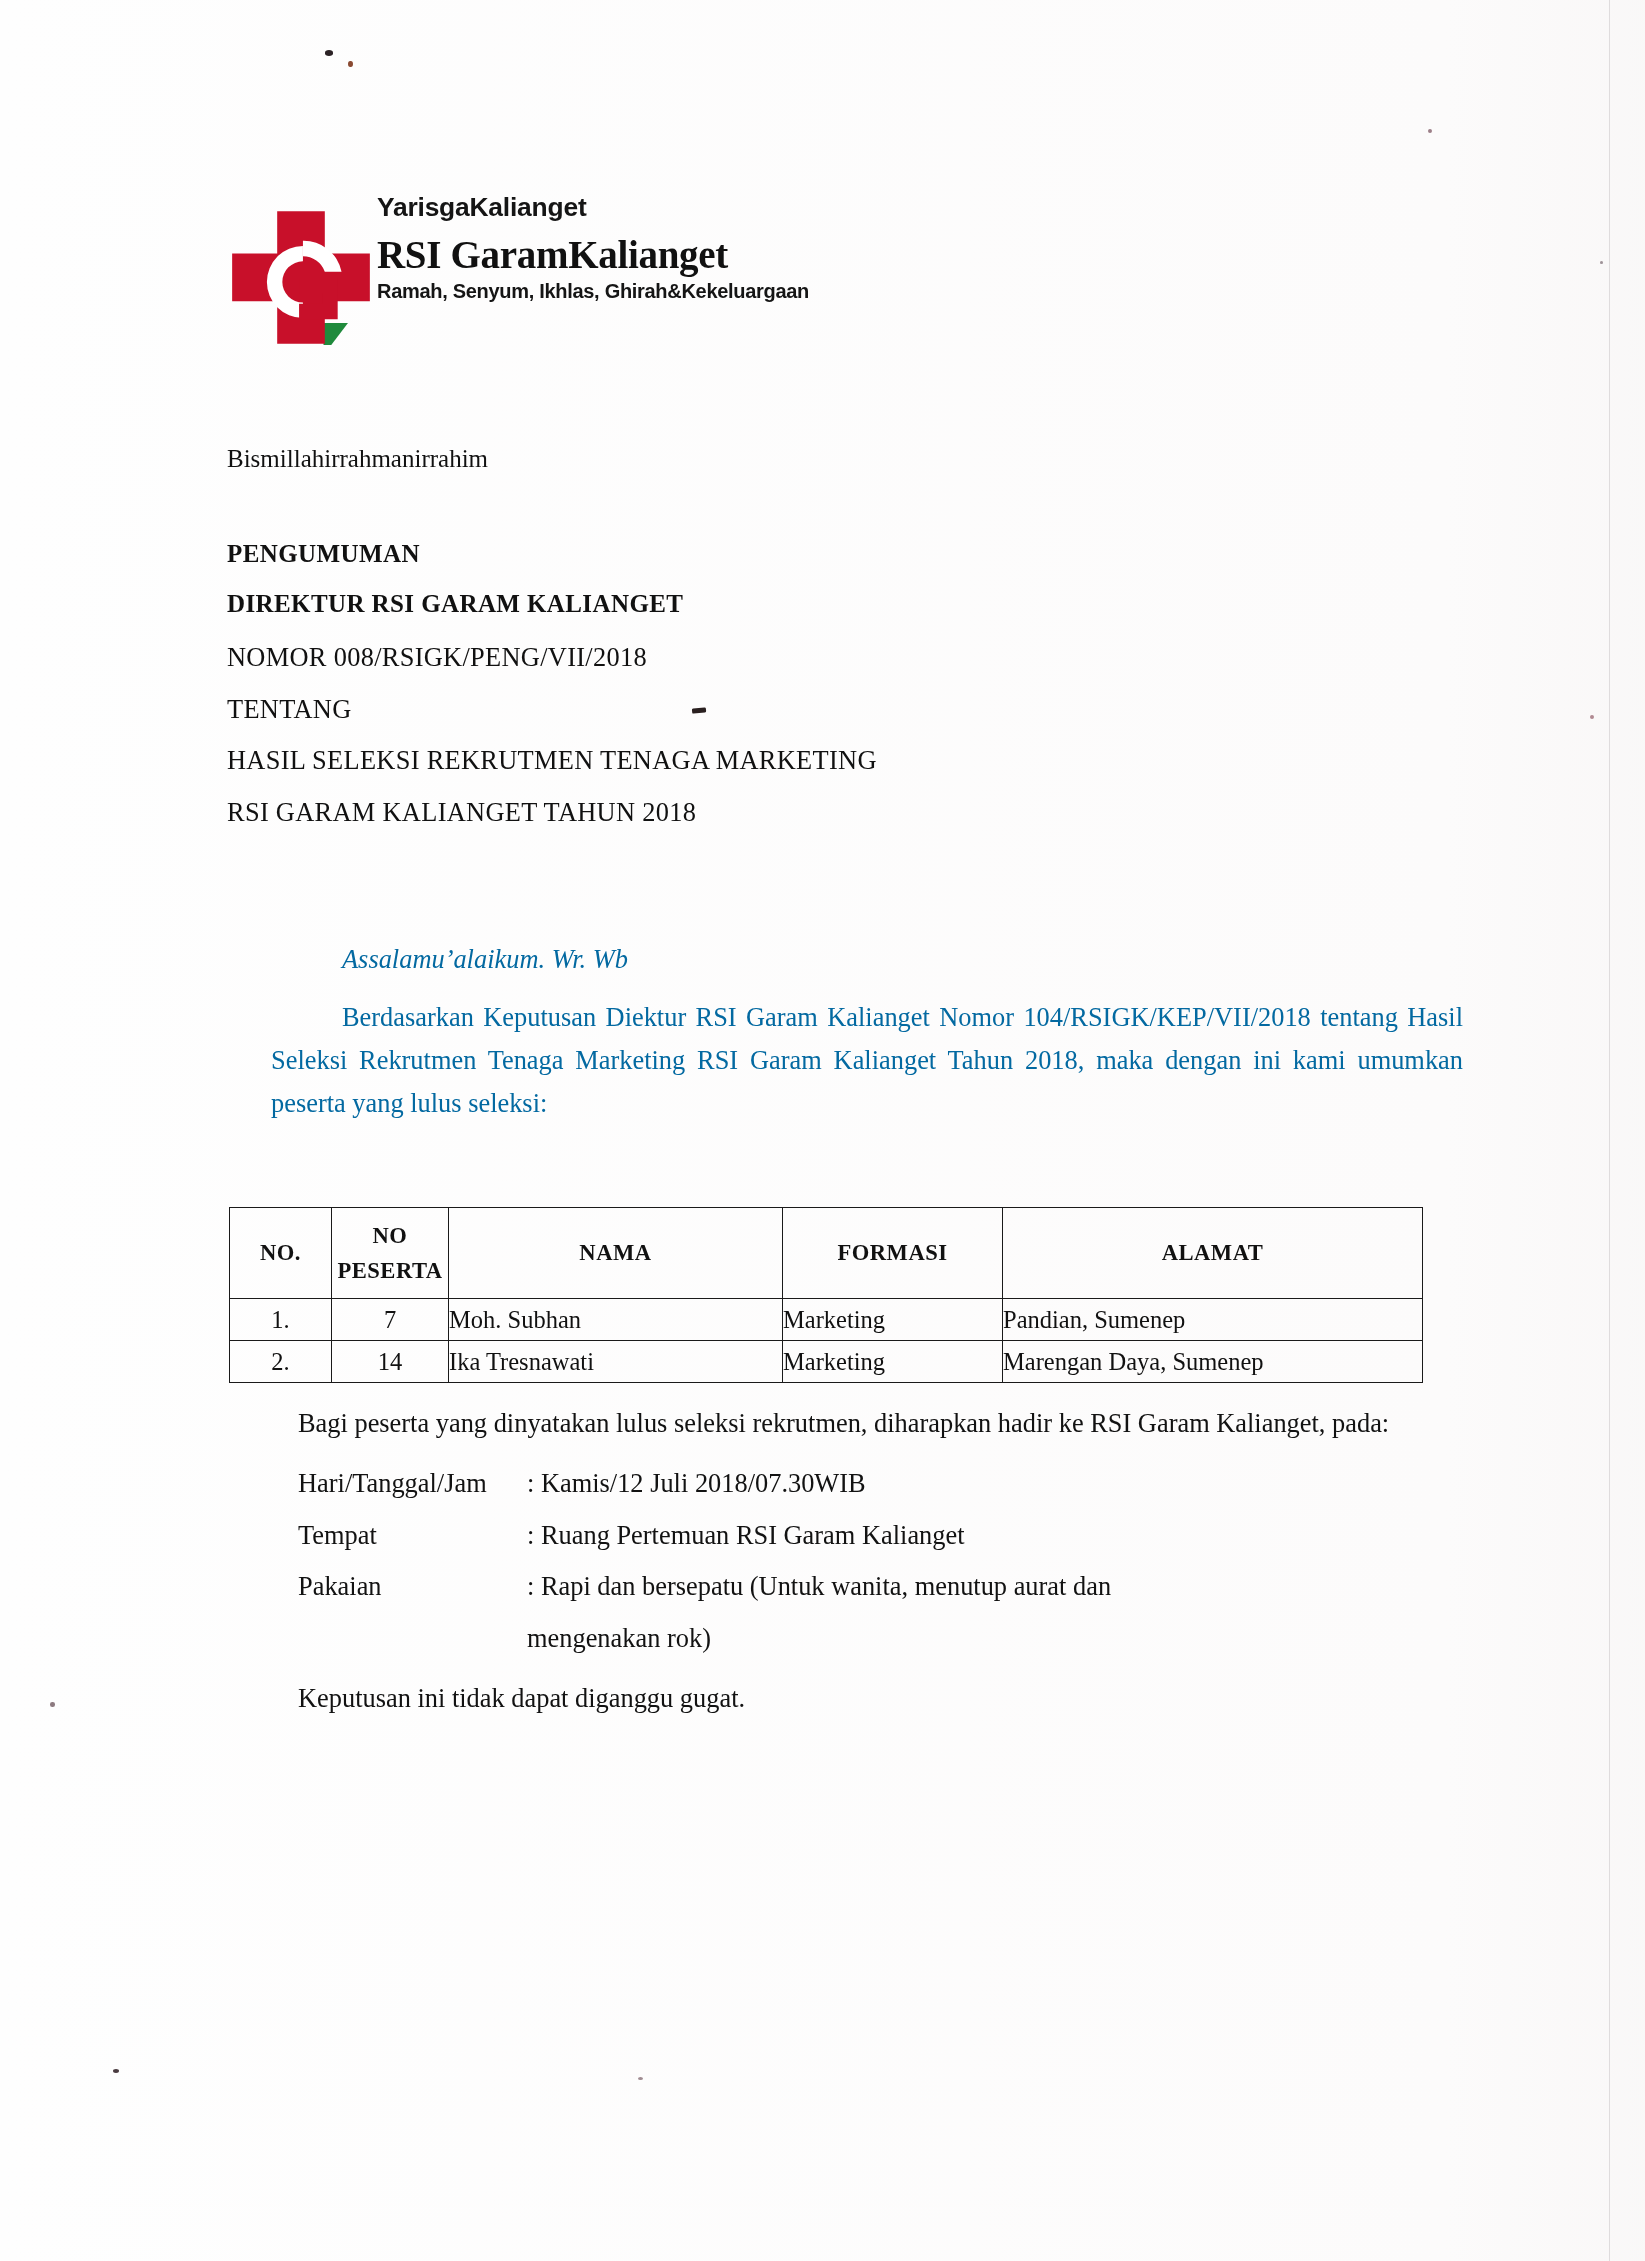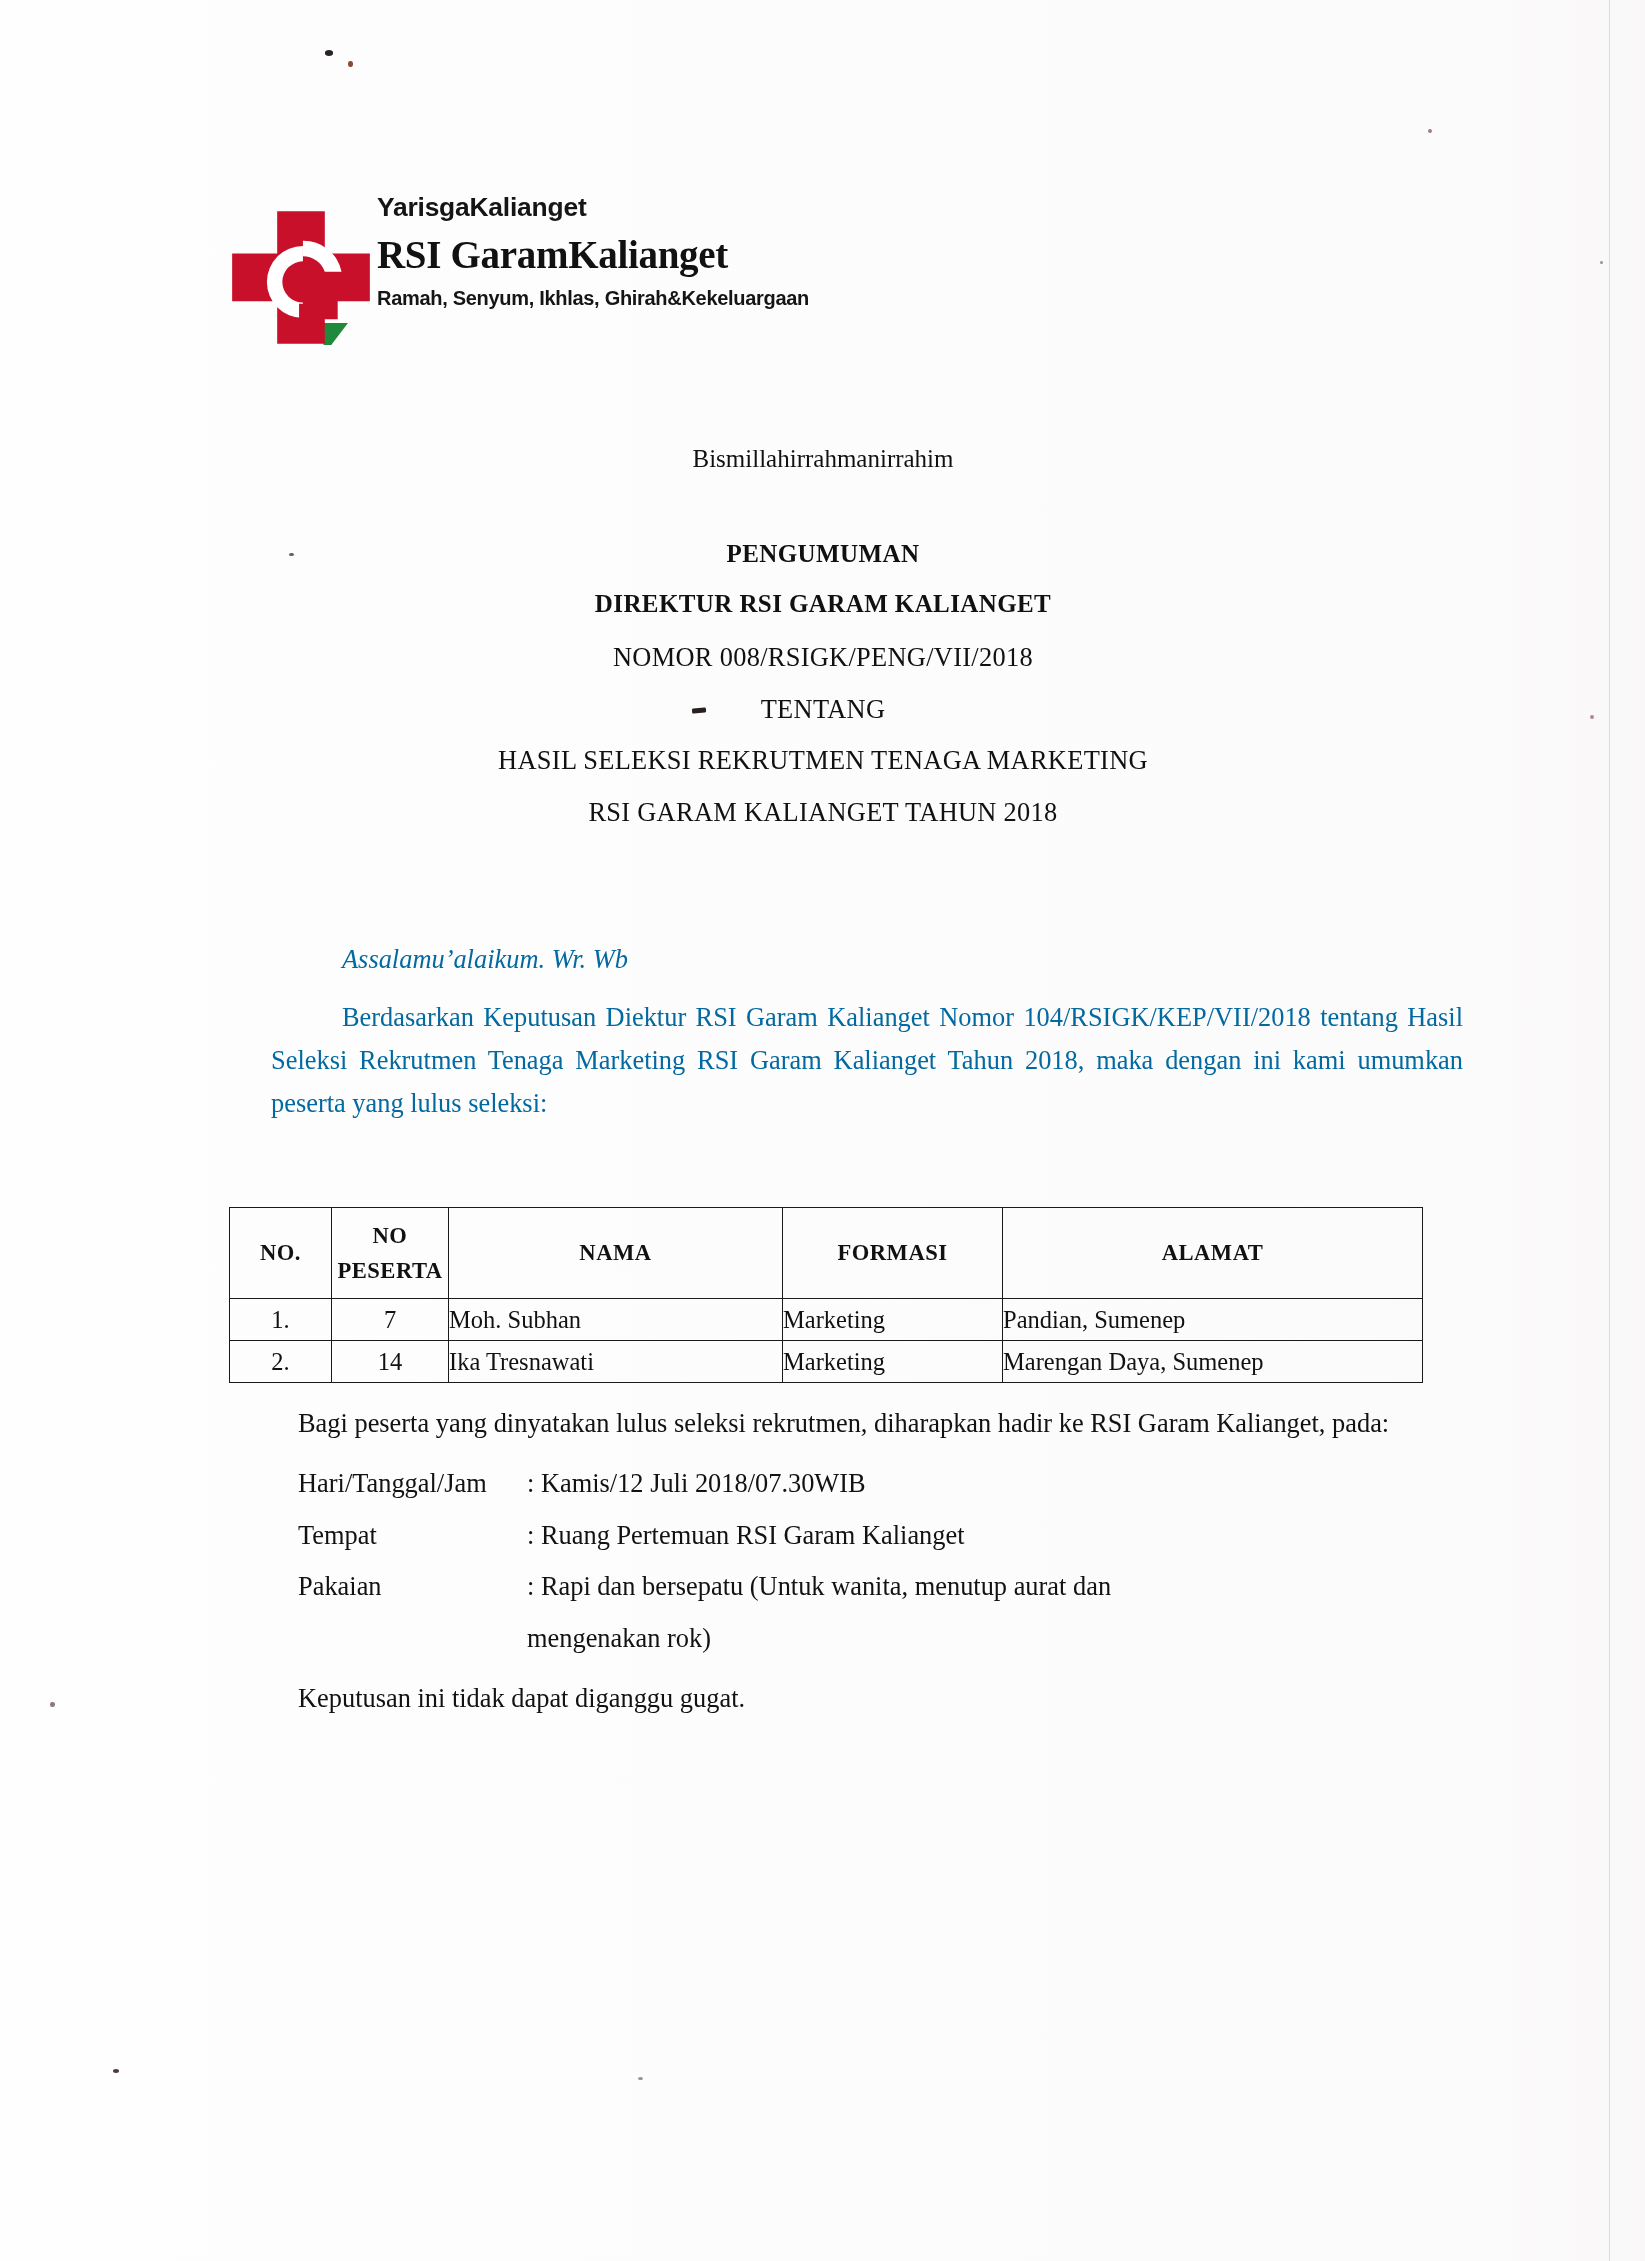--- a/index.html
+++ b/index.html
@@ -80,21 +80,21 @@
     line-height: 1.08;
     margin-top: 11.6px;
     letter-spacing: -0.3px;
   }
   .org-line3 {
     font-family: "Liberation Sans", sans-serif;
     font-weight: bold;
     font-size: 20px;
     color: #151515;
     line-height: 1.15;
-    margin-top: 11px;
+    margin-top: 4px;
     letter-spacing: -0.3px;
   }
 
   #contact-block {
     position: absolute;
     right: 0;
     top: 7.7px;
     width: 413px;
     text-align: right;
     font-family: "Liberation Sans", sans-serif;
@@ -103,21 +103,21 @@
     color: #111111;
     line-height: 1.42;
     letter-spacing: -0.1px;
   }
 
   
   .center-line {
     position: absolute;
     left: 227px;
     width: 1192px;
-    text-align: center;
+    text-align: left;
     color: #111111;
   }
   .bismillah {
     font-family: "Liberation Serif", serif;
     font-size: 25px;
   }
   .title-bold {
     font-family: "Liberation Serif", serif;
     font-weight: bold;
     font-size: 25px;

